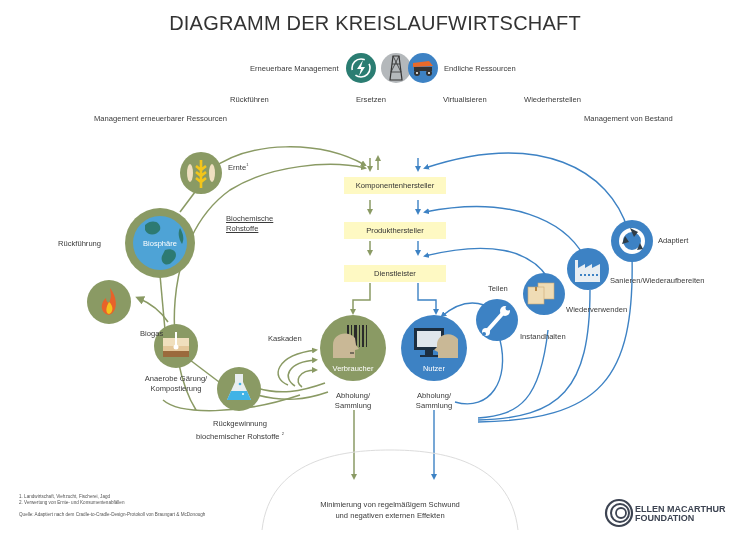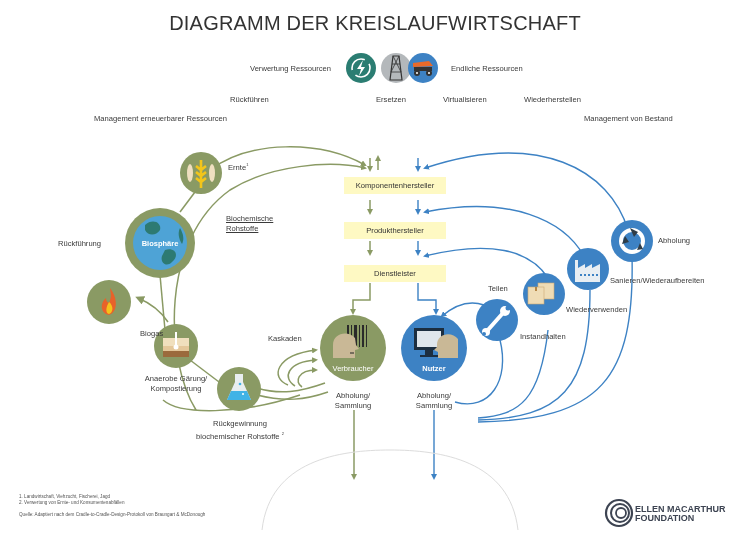--- a/index.html
+++ b/index.html
@@ -5,21 +5,21 @@
   html,body{margin:0;padding:0;background:#fff;}
   body{width:750px;height:538px;position:relative;overflow:hidden;font-family:"Liberation Sans",sans-serif;color:#3b3b3b;}
   .abs{position:absolute;}
   .title{left:0;width:750px;top:12px;text-align:center;font-size:20px;letter-spacing:0.2px;color:#333;}
   .lbl{font-size:7.6px;color:#3a3a3a;white-space:nowrap;}
   .ctr{text-align:center;}
   .box{background:#fef9c3;font-size:7.6px;color:#333;text-align:center;line-height:17px;height:17px;width:102px;}
   .foot{font-size:4.6px;color:#555;white-space:nowrap;}
   svg#diagram{position:absolute;left:0;top:0;}
   .logo-text{font-weight:bold;font-size:9px;color:#3d4452;line-height:9px;}
-  .circ-label{font-size:7.5px;font-weight:bold;color:#fff;}
+  .circ-label{font-size:7.5px;font-weight:normal;color:#fff;}
 </style>
 </head>
 <body>
 
 <div class="abs title">DIAGRAMM DER KREISLAUFWIRTSCHAFT</div>
 
 <svg id="diagram" width="750" height="538" viewBox="0 0 750 538">
   <defs>
     <marker id="ag" markerWidth="6" markerHeight="6" refX="4" refY="3" orient="auto" markerUnits="userSpaceOnUse">
       <path d="M0,0 L6,3 L0,6 z" fill="#8a9a64"></path>
@@ -190,25 +190,25 @@
     <path d="M630,228 L638,232 L634,237 z M622,244 L625,236 L629,242 z M637,250 L640,243 L643,249 z" fill="#2f3d48"></path>
   </g>
 
   <g fill="none" stroke="#3d4452">
     <circle cx="619" cy="513" r="13" stroke-width="2.2"></circle>
     <circle cx="620" cy="513" r="9" stroke-width="2"></circle>
     <circle cx="621" cy="513" r="5" stroke-width="1.8"></circle>
   </g>
 </svg>
 
-<div class="abs lbl" style="left:250px;top:64px;">Verwertung Ressourcen</div>
-<div class="abs lbl" style="left:444px;top:64px;margin-left:7px;">Endliche Ressourcen</div>
+<div class="abs lbl" style="left:250px;top:64px;">Erneuerbare Management</div>
+<div class="abs lbl" style="left:444px;top:64px;">Endliche Ressourcen</div>
 
 <div class="abs lbl" style="left:230px;top:95px;">Rückführen</div>
-<div class="abs lbl" style="left:376px;top:95px;">Ersetzen</div>
+<div class="abs lbl" style="left:356px;top:95px;">Ersetzen</div>
 <div class="abs lbl" style="left:443px;top:95px;">Virtualisieren</div>
 <div class="abs lbl" style="left:524px;top:95px;">Wiederherstellen</div>
 
 <div class="abs lbl" style="left:94px;top:114px;">Management erneuerbarer Ressourcen</div>
 <div class="abs lbl" style="left:584px;top:114px;">Management von Bestand</div>
 
 <div class="abs box" style="left:344px;top:177px;">Komponentenhersteller</div>
 <div class="abs box" style="left:344px;top:222px;">Produkthersteller</div>
 <div class="abs box" style="left:344px;top:265px;">Dienstleister</div>
 
@@ -237,23 +237,25 @@
 
 <div class="abs circ-label" style="left:404px;top:364px;width:60px;text-align:center;">Nutzer</div>
 <div class="abs lbl ctr" style="left:406px;top:391px;width:56px;line-height:10px;">
     <div>Abholung/</div>
     <div>Sammlung</div>
   </div>
 <div class="abs lbl" style="left:488px;top:284px;">Teilen</div>
 <div class="abs lbl" style="left:520px;top:332px;">Instandhalten</div>
 <div class="abs lbl" style="left:566px;top:305px;">Wiederverwenden</div>
 <div class="abs lbl" style="left:610px;top:276px;">Sanieren/Wiederaufbereiten</div>
-<div class="abs lbl" style="left:658px;top:236px;">Abholung</div>
+<div class="abs lbl" style="left:658px;top:236px;">Adaptiert</div>
 
 <div class="abs lbl ctr" style="left:290px;top:499px;width:200px;line-height:11px;">
+    <div>Minimierung von regelmäßigem Schwund</div>
+    <div>und negativen externen Effekten</div>
   </div>
 
 <div class="abs foot" style="left:19px;top:494px;">1. Landwirtschaft, Viehzucht, Fischerei, Jagd</div>
 <div class="abs foot" style="left:19px;top:500px;">2. Verwertung von Ernte- und Konsumentenabfällen</div>
 <div class="abs foot" style="left:19px;top:512px;">Quelle: Adaptiert nach dem Cradle-to-Cradle-Design-Protokoll von Braungart &amp; McDonough</div>
 
 <div class="abs logo-text" style="left:635px;top:505px;">
     <div>ELLEN MACARTHUR</div>
     <div>FOUNDATION</div>
   </div>

